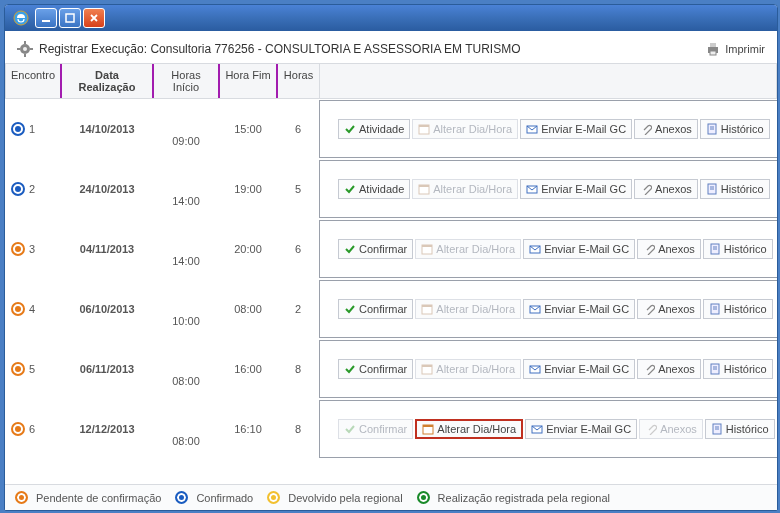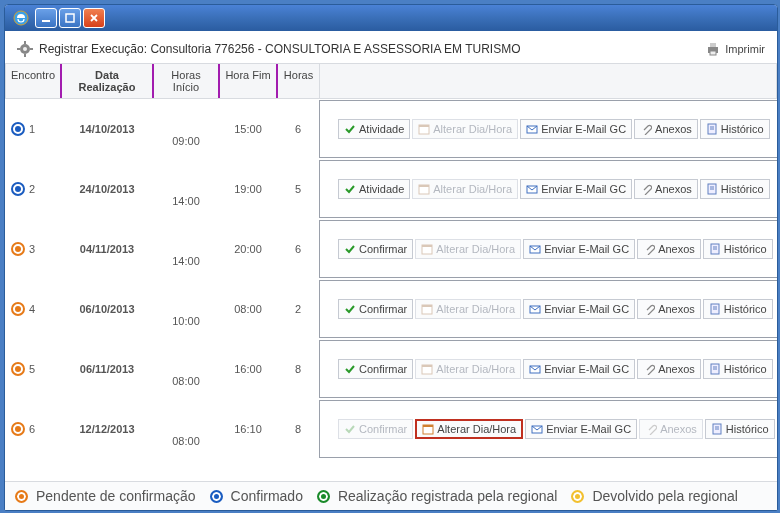--- a/index.html
+++ b/index.html
@@ -31,21 +31,21 @@
   .radio-dot.blue { border-color:#1a5cc0; }
   .radio-dot.blue::after { content:""; position:absolute; inset:2px; background:#1a5cc0; border-radius:50%; }
   .radio-dot.orange { border-color:#e67a18; }
   .radio-dot.orange::after { content:""; position:absolute; inset:2px; background:#e67a18; border-radius:50%; }
   .action-strip { flex:1; display:flex; gap:2px; border:1px solid #9aa0ab; padding:18px; margin:1px 4px 1px 0; background:#fff;justify-content:flex-end; }
   .act-btn { display:flex; align-items:center; gap:3px; border:1px solid #c6cad2; padding:1px 5px; font-size:11px; color:#444; background:#fafbfc; cursor:pointer; height:20px; }
   .act-btn.dis { color:#b4b8c0; border-color:#dde0e6; }
   .act-btn.high { border:2px solid #c03020; }
   .act-btn svg { width:12px; height:12px; flex-shrink:0; }
   .act-btn .label { white-space:nowrap; }
-  .legend { border-top:1px solid #d8dbe0; background:#fafbfc; padding:6px 10px; display:flex; gap:14px; font-size:14px; color:#555; align-items:center; }
+  .legend { border-top:1px solid #d8dbe0; background:#fafbfc; padding:6px 10px; display:flex; gap:14px; font-size:11px; color:#555; align-items:center; }
   .legend .dot { width:13px; height:13px; border-radius:50%; display:inline-block; margin-right:4px; vertical-align:middle; }
   .legend-item { display:flex; align-items:center; gap:4px; }
   .d-orange{ background:#e67a18; border:2px solid #e67a18; box-shadow: inset 0 0 0 2px #fff; }
   .d-blue{ background:#1a5cc0; border:2px solid #1a5cc0; box-shadow: inset 0 0 0 2px #fff;}
   .d-yellow{ background:#f2c030; border:2px solid #f2c030; box-shadow: inset 0 0 0 2px #fff;}
   .d-green{ background:#1a8a2a; border:2px solid #1a8a2a; box-shadow: inset 0 0 0 2px #fff;}
   .head-row { display:flex; border:1px solid #d8dbe0; background:#f5f6f8; }
   .head-row .hc { font-size:11px; color:#444; padding:5px 4px; border-right:2px solid #a21caf; text-align:center; }
   .hc.enc{width:56px;} .hc.data{width:92px;font-weight:bold;} .hc.hi{width:66px;} .hc.hf{width:58px;} .hc.hr{width:42px; border-right:1px solid #d8dbe0;}
   .hc.rest{flex:1; border-right:none;}
@@ -410,22 +410,22 @@
     <div class="legend">
       <div class="legend-item">
           <span class="dot d-orange"></span>
           <span>Pendente de confirmação</span>
         </div>
       <div class="legend-item">
           <span class="dot d-blue"></span>
           <span>Confirmado</span>
         </div>
       <div class="legend-item">
+          <span class="dot d-yellow"></span>
+          <span>Devolvido pela regional</span>
+        </div>
+      <div class="legend-item">
           <span class="dot d-green"></span>
           <span>Realização registrada pela regional</span>
-        </div>
-      <div class="legend-item">
-          <span class="dot d-yellow"></span>
-          <span>Devolvido pela regional</span>
         </div>
     </div>
   </div>
 </div>
 
 </body></html>

